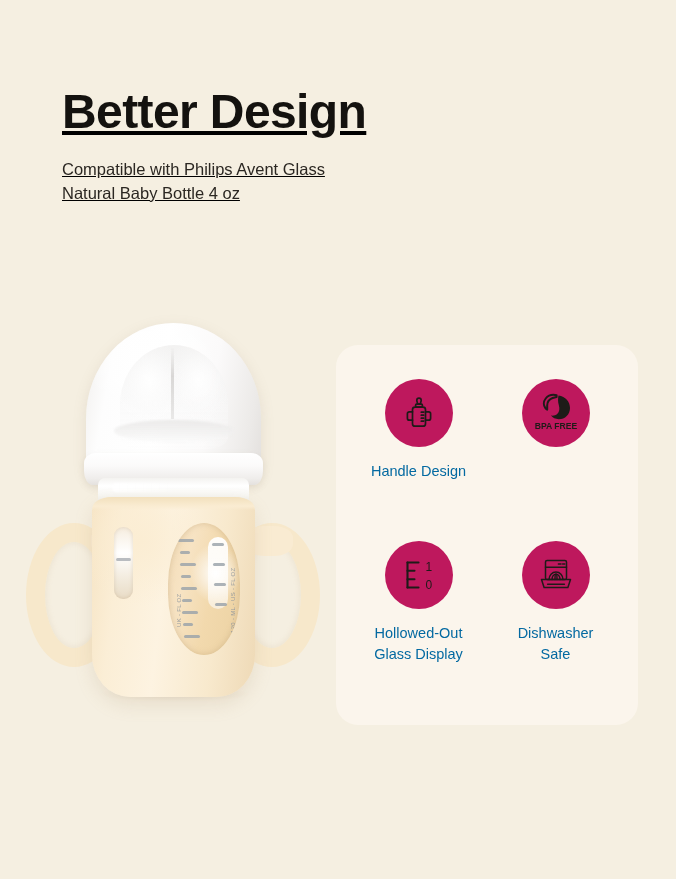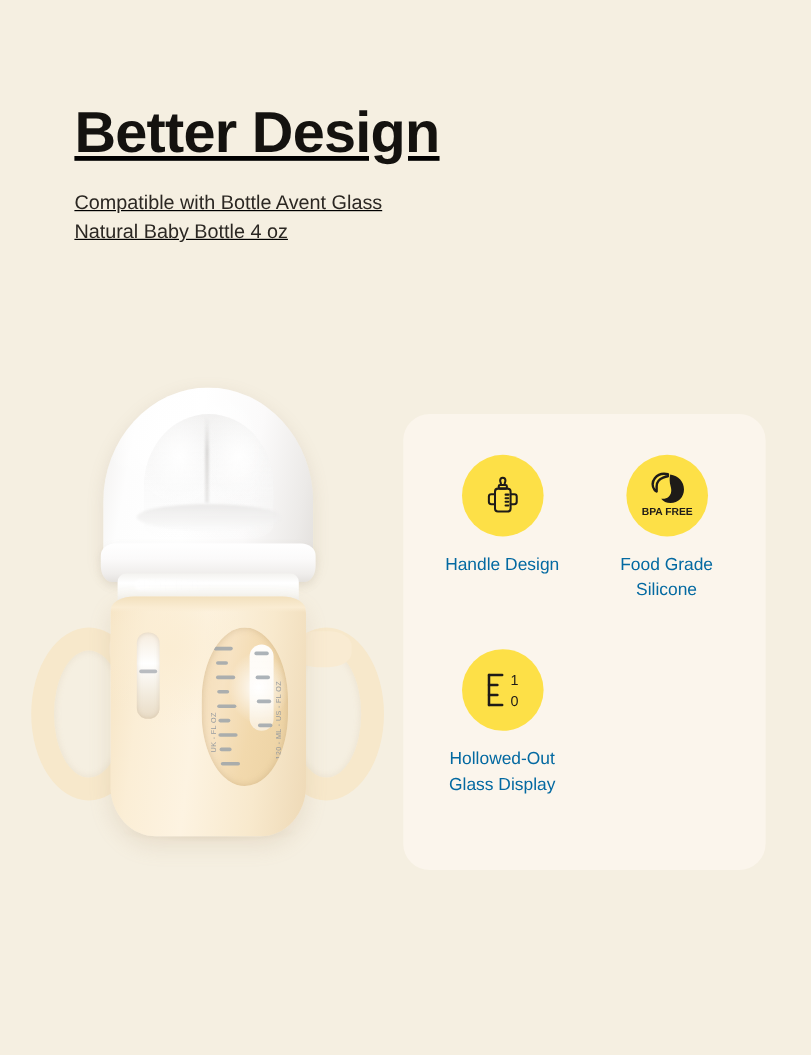--- a/index.html
+++ b/index.html
@@ -250,21 +250,21 @@
     row-gap:8px;
   }
   .feature {
     display:flex;
     flex-direction:column;
     align-items:center;
   }
   .icon-circle {
     width:68px; height:68px;
     border-radius:50%;
-    background:#fde047;
+    background:#be185d;
     display:flex;
     align-items:center;
     justify-content:center;
     flex:0 0 auto;
   }
   .feature-label {
     margin-top:14px;
     font-size:14.5px;
     line-height:1.48;
     color:#0369a1;
@@ -273,21 +273,21 @@
   }
   .feature-label span { display:block; }
   .icon-svg { display:block; }
 </style>
 </head>
 <body>
 
 <div class="header">
   <div class="headline">Better Design</div>
   <div class="subtitle">
-    <span>Compatible with Bottle Avent Glass</span>
+    <span>Compatible with Philips Avent Glass</span>
     <span>Natural Baby Bottle 4 oz</span>
   </div>
 </div>
 
 <div class="product-photo">
   <div class="bottle-stage">
     <div class="photo-shadow"></div>
 
     <div class="handle-left"></div>
     <div class="handle-right"></div>
@@ -352,24 +352,20 @@
     <div class="feature">
       <div class="icon-circle">
         <svg class="icon-svg" width="44" height="42" viewBox="0 0 44 42">
           <g>
             <path d="M24.5 3.5 c7.0 1.0 11.5 6.2 11.5 12.4 c0 6.4 -4.9 11.3 -11.2 11.3 c-3.4 0 -6.1 -1.4 -7.8 -3.6 c2.4 .4 4.6 -.2 6.2 -1.6 c2.3 -2.0 2.7 -5.2 1.6 -8.9 c-.9 -3.0 -1.0 -6.5 -.3 -9.6 z" fill="#1E1B18"></path>
             <path d="M22.6 3.2 c-4.4 -.9 -8.6 .4 -10.9 3.3 c-2.4 3.0 -2.4 7.0 -.3 9.6 c.5 .6 1.1 1.1 1.8 1.5 l0 -4.4 c0 -3.3 2.2 -5.9 5.4 -7.2 c1.3 -.5 2.7 -.9 4.0 -1.1 z" fill="none" stroke="#1E1B18" stroke-width="2.0" stroke-linejoin="round"></path>
             <text x="22" y="37.2" font-family="'Liberation Sans', sans-serif" font-size="8.6" font-weight="bold" fill="#1E1B18" text-anchor="middle">BPA FREE</text>
           </g>
         </svg>
       </div>
-      <div class="feature-label">
-        <span>Food Grade</span>
-        <span>Silicone</span>
-      </div>
     </div>
 
     <div class="feature">
       <div class="icon-circle">
         <svg class="icon-svg" width="40" height="38" viewBox="0 0 40 38">
           <g fill="none" stroke="#1E1B18" stroke-width="2.1" stroke-linecap="round">
             <path d="M8.5 6.5 l0 25"></path>
             <path d="M8.5 6.5 l11 0"></path>
             <path d="M8.5 14.8 l7 0"></path>
             <path d="M8.5 23.2 l7 0"></path>
@@ -378,15 +374,35 @@
           <text x="26.5" y="14.5" font-family="'Liberation Sans', sans-serif" font-size="12" fill="#1E1B18">1</text>
           <text x="26.5" y="32.5" font-family="'Liberation Sans', sans-serif" font-size="12" fill="#1E1B18">0</text>
         </svg>
       </div>
       <div class="feature-label">
         <span>Hollowed-Out</span>
         <span>Glass Display</span>
       </div>
     </div>
 
+    <div class="feature">
+      <div class="icon-circle">
+        <svg class="icon-svg" width="42" height="38" viewBox="0 0 42 38">
+          <g fill="none" stroke="#1E1B18" stroke-width="1.5" stroke-linecap="round" stroke-linejoin="round">
+            <rect x="10.5" y="4.5" width="21" height="19" rx="1.6"></rect>
+            <path d="M10.5 11.2 l21 0"></path>
+            <path d="M23.4 7.9 l2.6 0 M27.6 7.9 l2.2 0"></path>
+            <path d="M14.0 23.5 c0 -4.2 3.1 -7.4 7.0 -7.4 c3.9 0 7.0 3.2 7.0 7.4"></path>
+            <path d="M17.0 23.5 c0 -3.0 1.8 -5.3 4.0 -5.3 c2.2 0 4.0 2.3 4.0 5.3"></path>
+            <path d="M20.0 23.5 c0 -3.4 .4 -5.4 1.0 -5.4 c.6 0 1.0 2.0 1.0 5.4"></path>
+            <path d="M6.5 23.5 l29 0 l-2.6 8.0 l-23.8 0 z"></path>
+            <path d="M12.6 28.2 l16.8 0"></path>
+          </g>
+        </svg>
+      </div>
+      <div class="feature-label">
+        <span>Dishwasher</span>
+        <span>Safe</span>
+      </div>
+    </div>
 
   </div>
 </div>
 
 </body></html>

